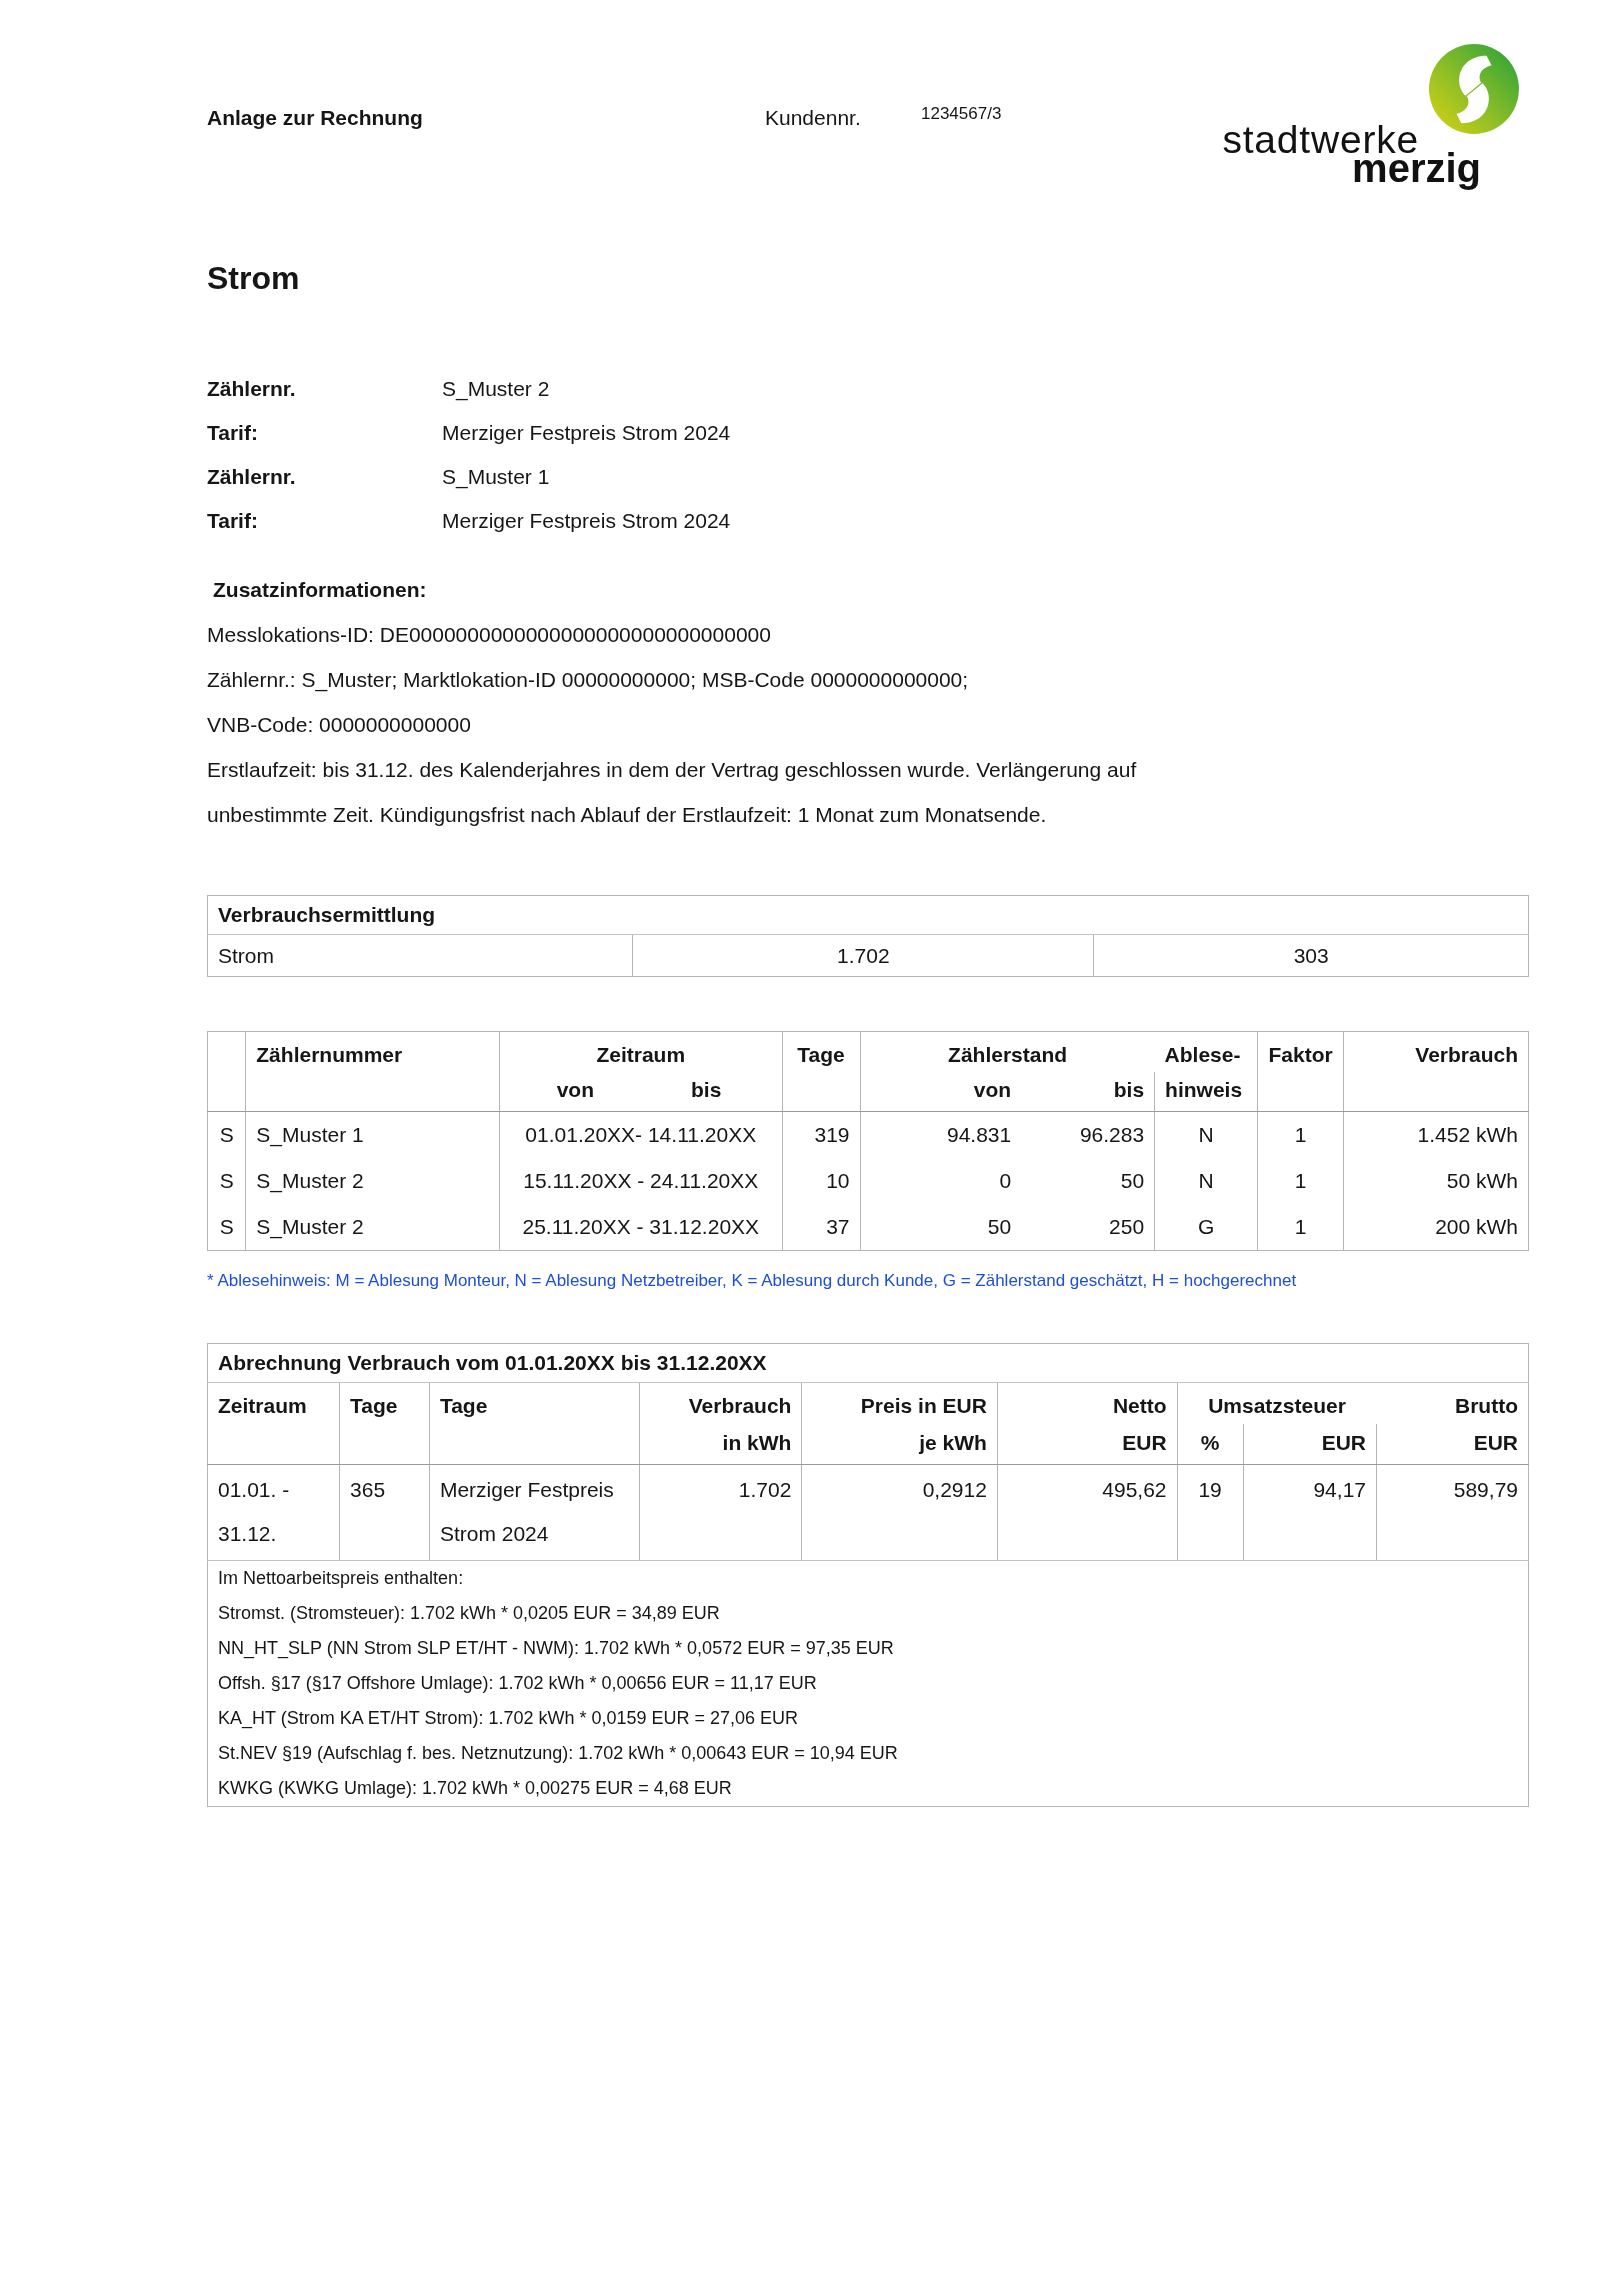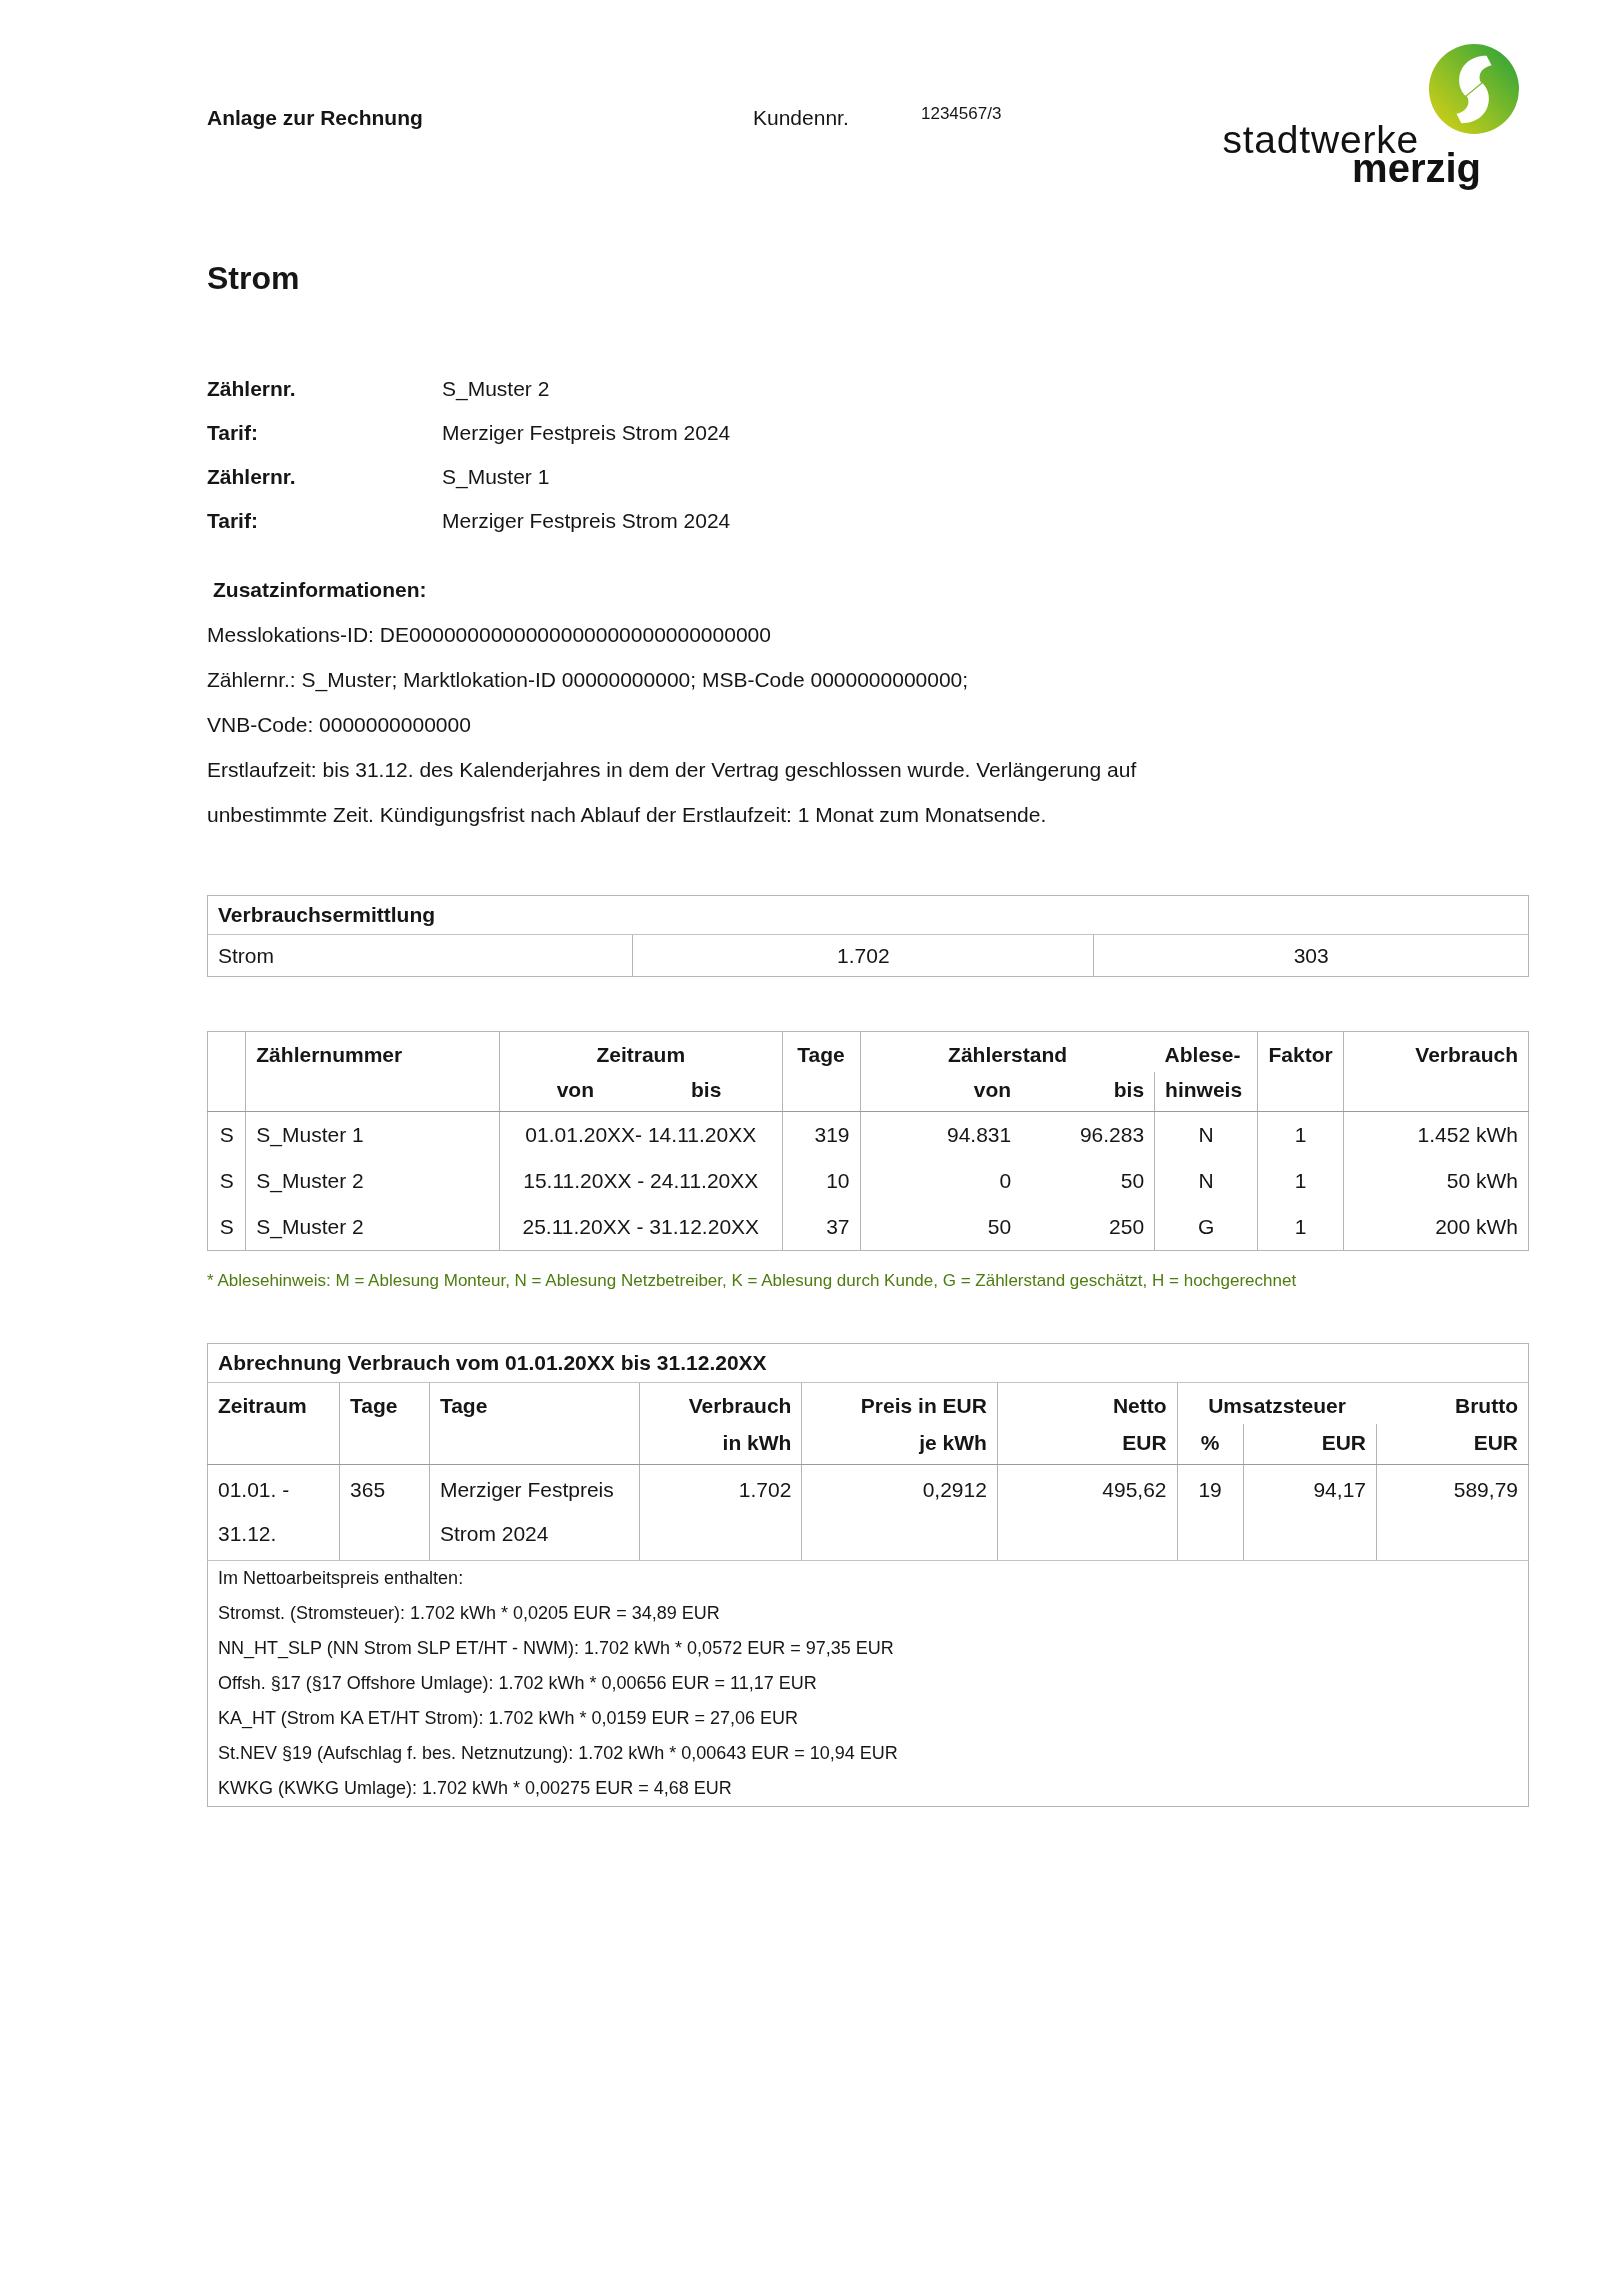--- a/index.html
+++ b/index.html
@@ -12,21 +12,21 @@
     font-family:"Liberation Sans", sans-serif;
     font-size:21px;
     overflow:hidden;
     margin-left:13px;
   }
   .content { margin-left:194px; margin-right:106px; }
 
   
   .doc-header { position:relative; height:203px; }
   .doc-label { position:absolute; left:0; top:106px; font-weight:bold; font-size:21px; }
-  .cust-label { position:absolute; left:546px; top:106px; font-size:21px; }
+  .cust-label { position:absolute; left:558px; top:106px; font-size:21px; }
   .cust-value { position:absolute; left:714px; top:104px; font-size:17px; }
   .brand { position:absolute; right:0; top:44px; width:355px; height:161px; }
   .brand-circle { position:absolute; right:10px; top:0; width:90px; height:90px; }
   .brand-top { position:absolute; right:110px; top:74px; font-size:39px; font-weight:300; letter-spacing:0.8px; color:#121212; }
   .brand-bottom { position:absolute; right:48px; top:102px; font-size:40px; font-weight:bold; color:#121212; }
 
   
   .page-title { margin-top:57px; font-size:32px; font-weight:bold; }
   .meter-list { margin-top:70px; }
   .meter-row { display:flex; line-height:44px; }
@@ -57,21 +57,21 @@
   .t2 { margin-top:54px; }
   .t2 td { padding:0 10px; }
   .t2 .h1 td { font-weight:bold; line-height:35px; padding-top:4.2px; border-bottom:none; }
   .t2 .h2 td { font-weight:bold; line-height:35px; padding-bottom:4.2px; border-bottom:1.7px solid #9a9a9a; }
   .t2 .data td { line-height:46px; border-bottom:none; }
   .ta-c { text-align:center; } .ta-r { text-align:right; } .ta-l { text-align:left; }
   .vonbis { display:flex; }
   .vonbis span:first-child { width:50%; text-align:center; }
   .vonbis span:last-child  { width:50%; text-align:center; }
 
-  .footnote { margin-top:20px; font-size:17px; color:#4d7c0f; }
+  .footnote { margin-top:20px; font-size:17px; color:#1d4ed8; }
 
   
   .t3 { margin-top:52px; }
   .t3 td { padding:0 10px; }
   .t3 .h1 td { font-weight:bold; line-height:37px; padding-top:3.4px; border-bottom:none; }
   .t3 .h2 td { font-weight:bold; line-height:37px; padding-bottom:3.4px; border-bottom:1.7px solid #9a9a9a; }
   .t3 .data td { line-height:44px; padding-top:3.4px; padding-bottom:4px; border-bottom:1.7px solid #c3c3c3; }
   .breakdown { padding:8.4px 10px 13.5px 10px; }
   .breakdown div { font-size:18px; line-height:35px; }
 </style>

